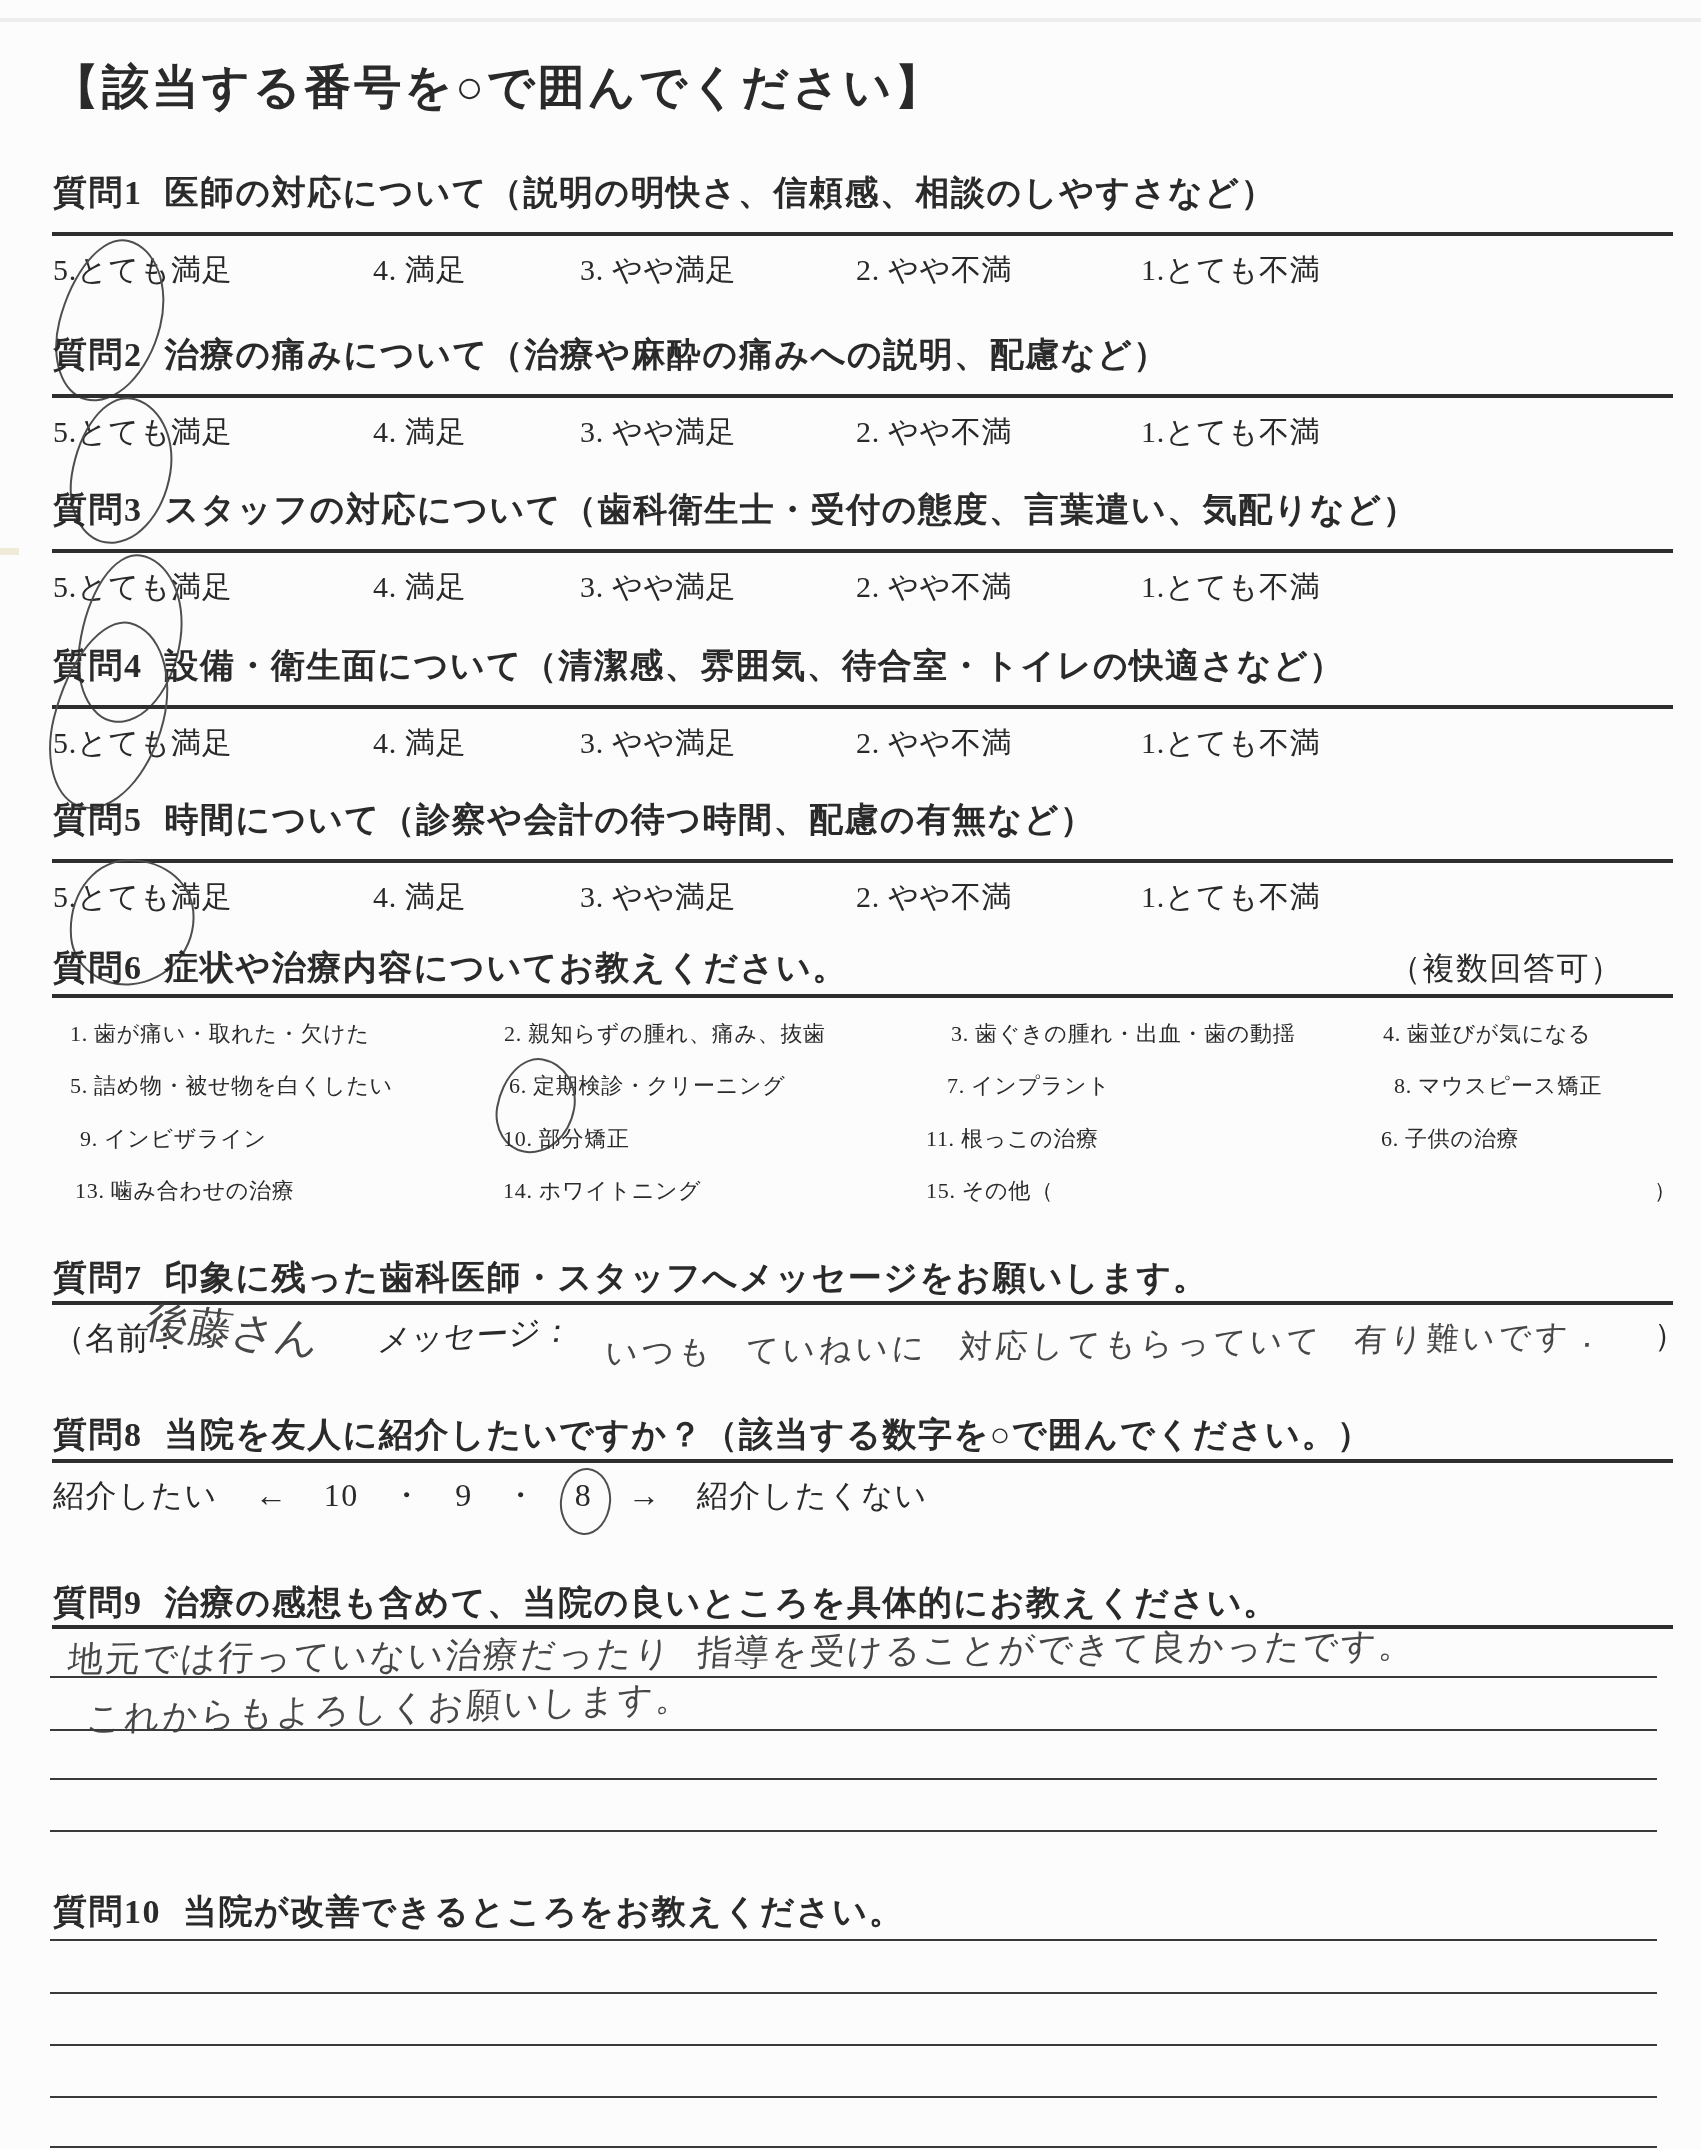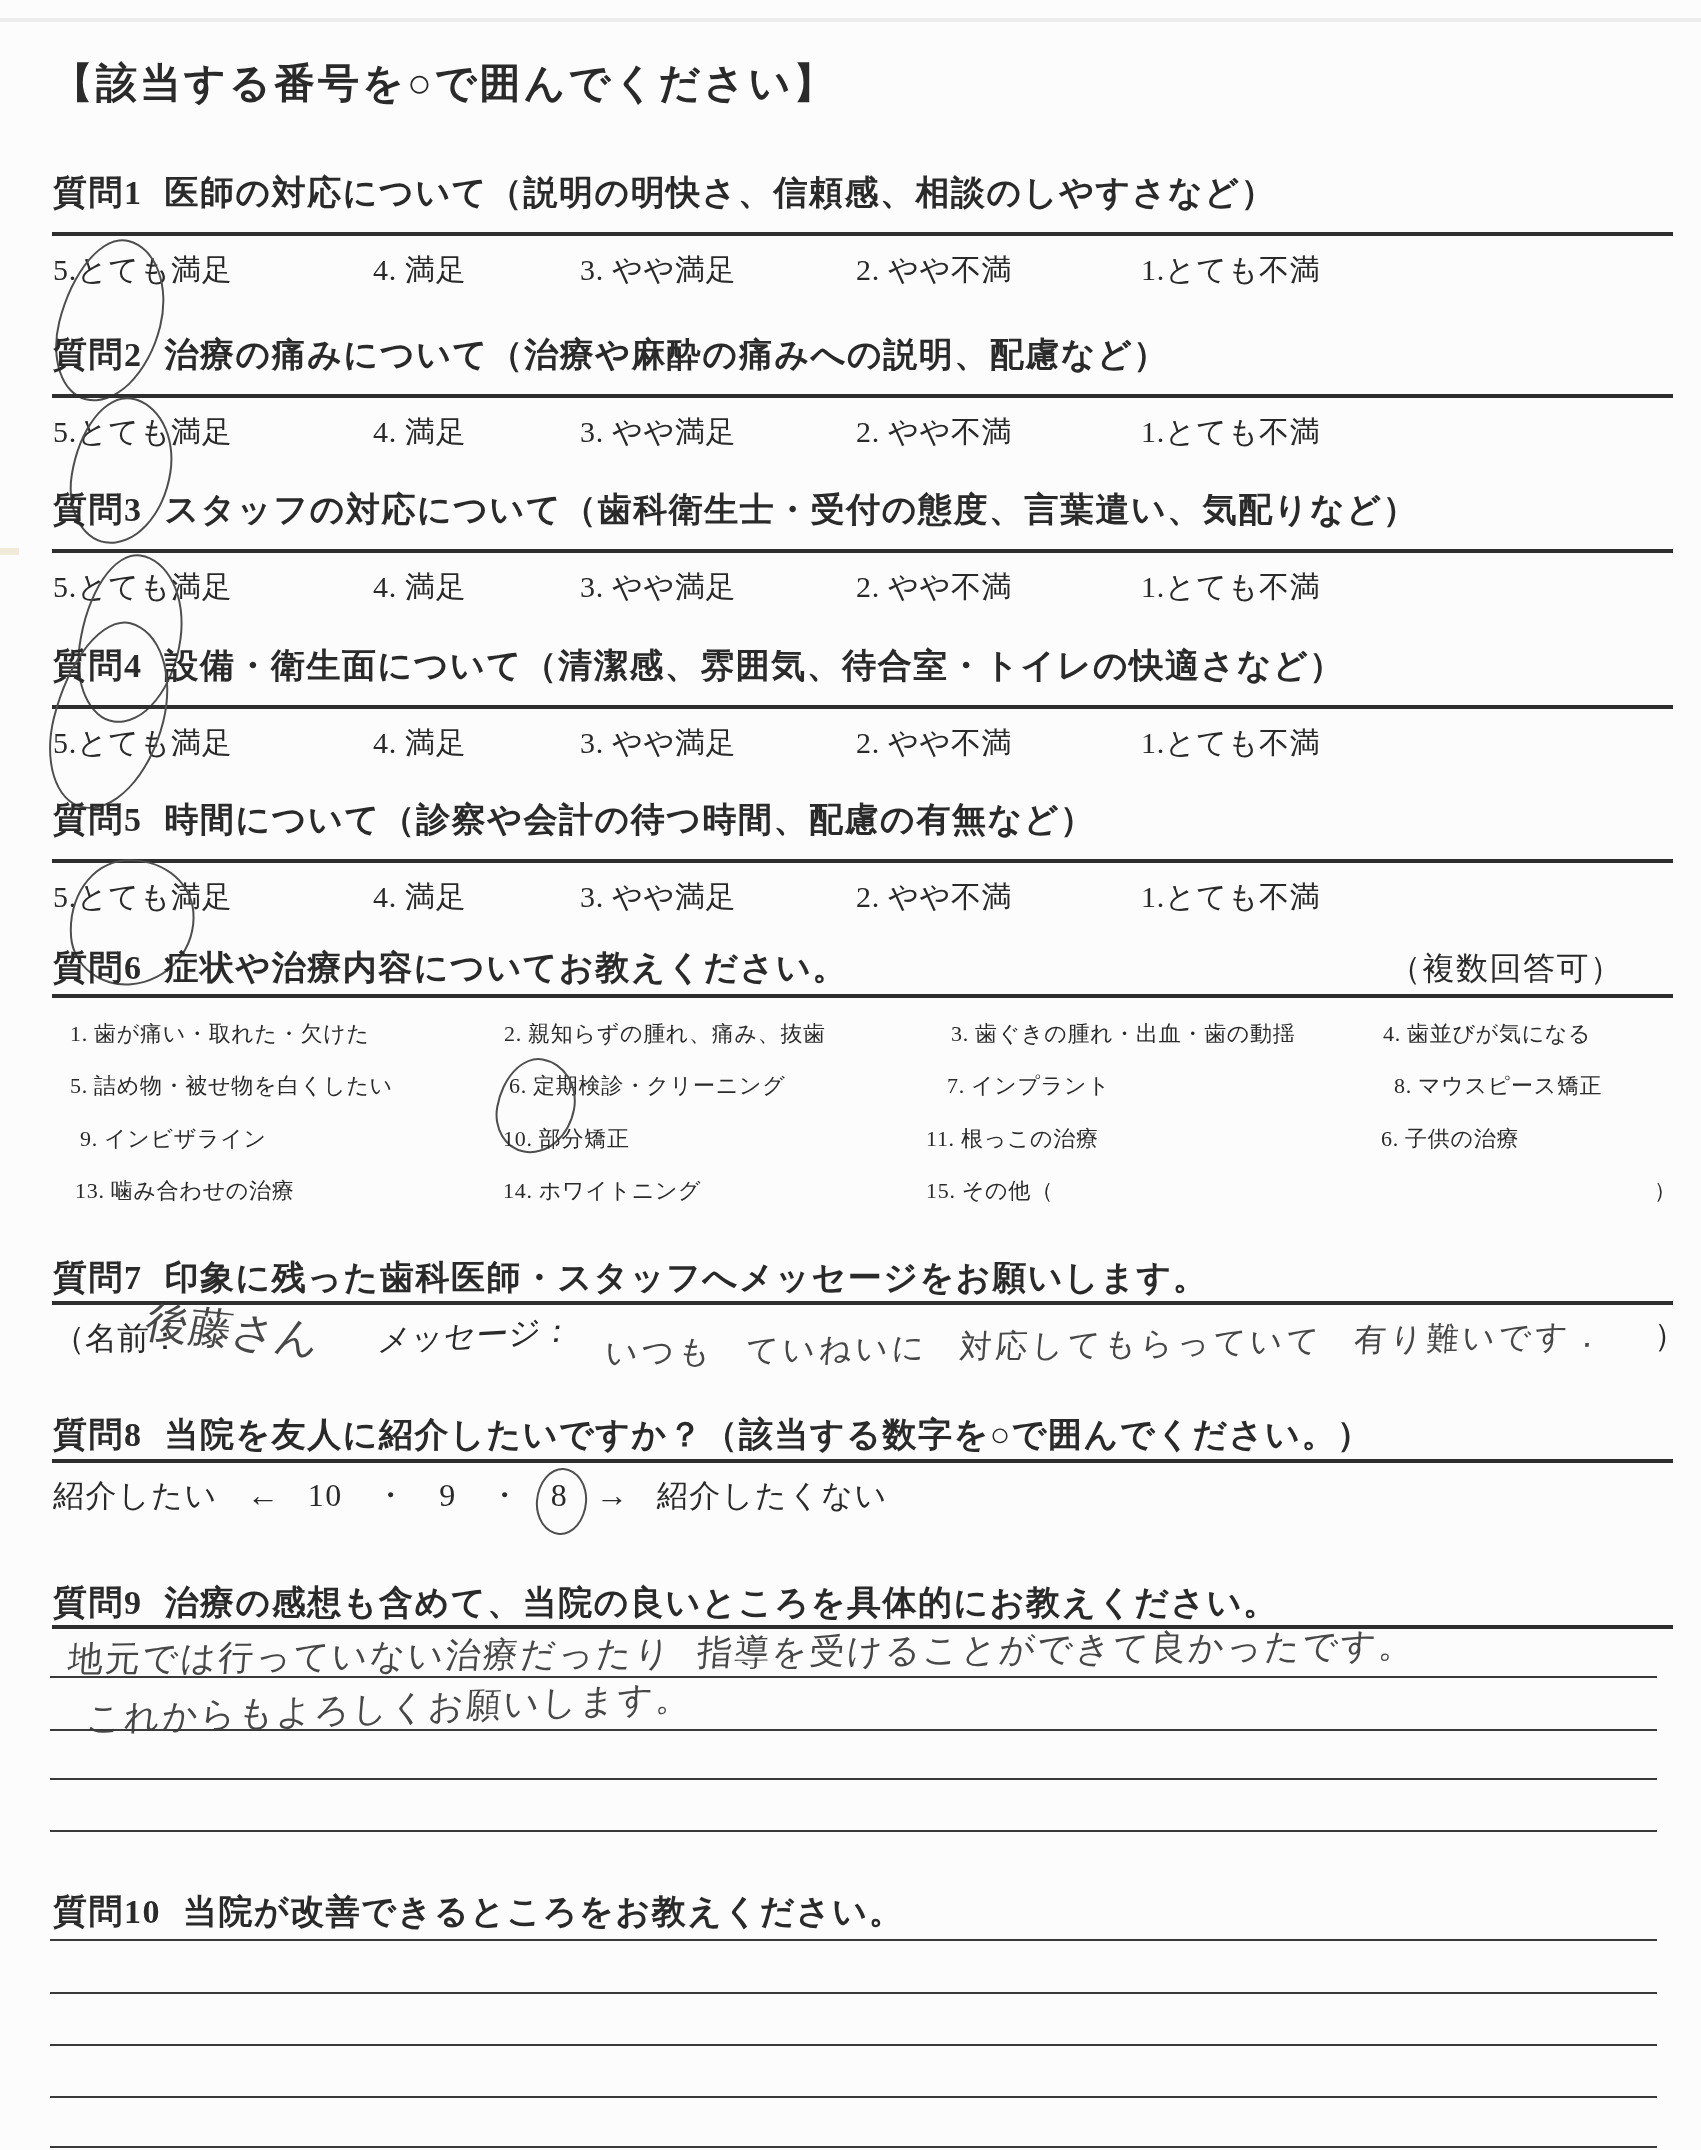--- a/index.html
+++ b/index.html
@@ -2,40 +2,40 @@
 <html style="font-size:11.8px"><head>
 <meta charset="utf-8">
 <style>
   html,body{margin:0;padding:0;background:#ffffff;}
   .page{
     position:relative;width:1701px;height:2151px;background:#fcfcfc;overflow:hidden;
     font-family:"Liberation Serif","DejaVu Serif",serif;color:#2a2a2a;
   }
   .scan-top{position:absolute;top:17.7px;left:0;right:0;height:4.4px;background:#ededed;}
   .scan-mark{position:absolute;left:0;top:548px;width:19px;height:6.6px;background:#f0ead8;}
-  .header{position:absolute;left:52px;top:56px;margin:0;font-size:41px;font-weight:700;letter-spacing:3px;white-space:nowrap;}
+  .header{position:absolute;left:52px;top:56px;margin:0;font-size:47px;font-weight:700;letter-spacing:3px;white-space:nowrap;}
   .q{position:absolute;left:0;width:100%;height:7.4px;}
   .q-title{position:absolute;left:53px;top:0;font-size:34px;font-weight:600;letter-spacing:1.5px;white-space:nowrap;text-align:right;}
   .q-id{margin-right:22px;}
   .trule{position:absolute;left:52px;right:28px;height:3.7px;background:#2e2e2e;}
   .opt{position:absolute;white-space:nowrap;font-size:30px;letter-spacing:0.7px;}
   .q6-item{position:absolute;white-space:nowrap;font-size:22px;letter-spacing:0.7px;}
   .circ{position:absolute;border:2.2px solid #4e4e4e;background:transparent;pointer-events:none;
         border-radius:48% 52% 55% 45% / 58% 46% 54% 42%;}
   .c1{left:7.4px;top:-11.8px;width:97px;height:162px;transform:rotate(14deg);}
   .c2{left:19px;top:-14.8px;width:95px;height:144px;transform:rotate(9deg);}
   .c3{left:26.6px;top:-13.3px;width:97px;height:166px;transform:rotate(8deg);}
   .c4{left:1.5px;top:-103px;width:105px;height:188px;transform:rotate(14deg);}
   .c5{left:16px;top:-17.7px;width:122px;height:122px;transform:rotate(-5deg);}
   .c6{left:-11.8px;top:-13.3px;width:74px;height:92px;transform:rotate(10deg);}
   .c8{left:-14.8px;top:-47px;width:47px;height:63px;transform:rotate(4deg);border-radius:50% 50% 50% 50%/52% 48% 52% 48%;}
   .hand{font-family:"DejaVu Sans","Liberation Sans",sans-serif;color:#474747;white-space:nowrap;position:absolute;}
   .wline{position:absolute;left:50px;right:44px;border-top:2.2px solid #3a3a3a;}
   .plabel{position:absolute;font-size:32px;white-space:nowrap;}
-  .nps{position:absolute;left:53px;right:26.6px;top:62px;display:flex;align-items:baseline;gap:29px;font-size:32px;white-space:nowrap;}
+  .nps{position:absolute;left:53px;right:26.6px;top:62px;display:flex;align-items:baseline;gap:37px;font-size:32px;white-space:nowrap;}
   .nps .endlbl{font-size:31px;letter-spacing:1.5px;}
   .nums{word-spacing:22px;letter-spacing:1.5px;}
   .nps-sel{position:relative;display:inline-block;}
   .q6-note{position:absolute;top:1.5px;font-size:32px;letter-spacing:1.5px;white-space:nowrap;}
 </style>
 </head>
 <body>
 
 <div class="page">
 

